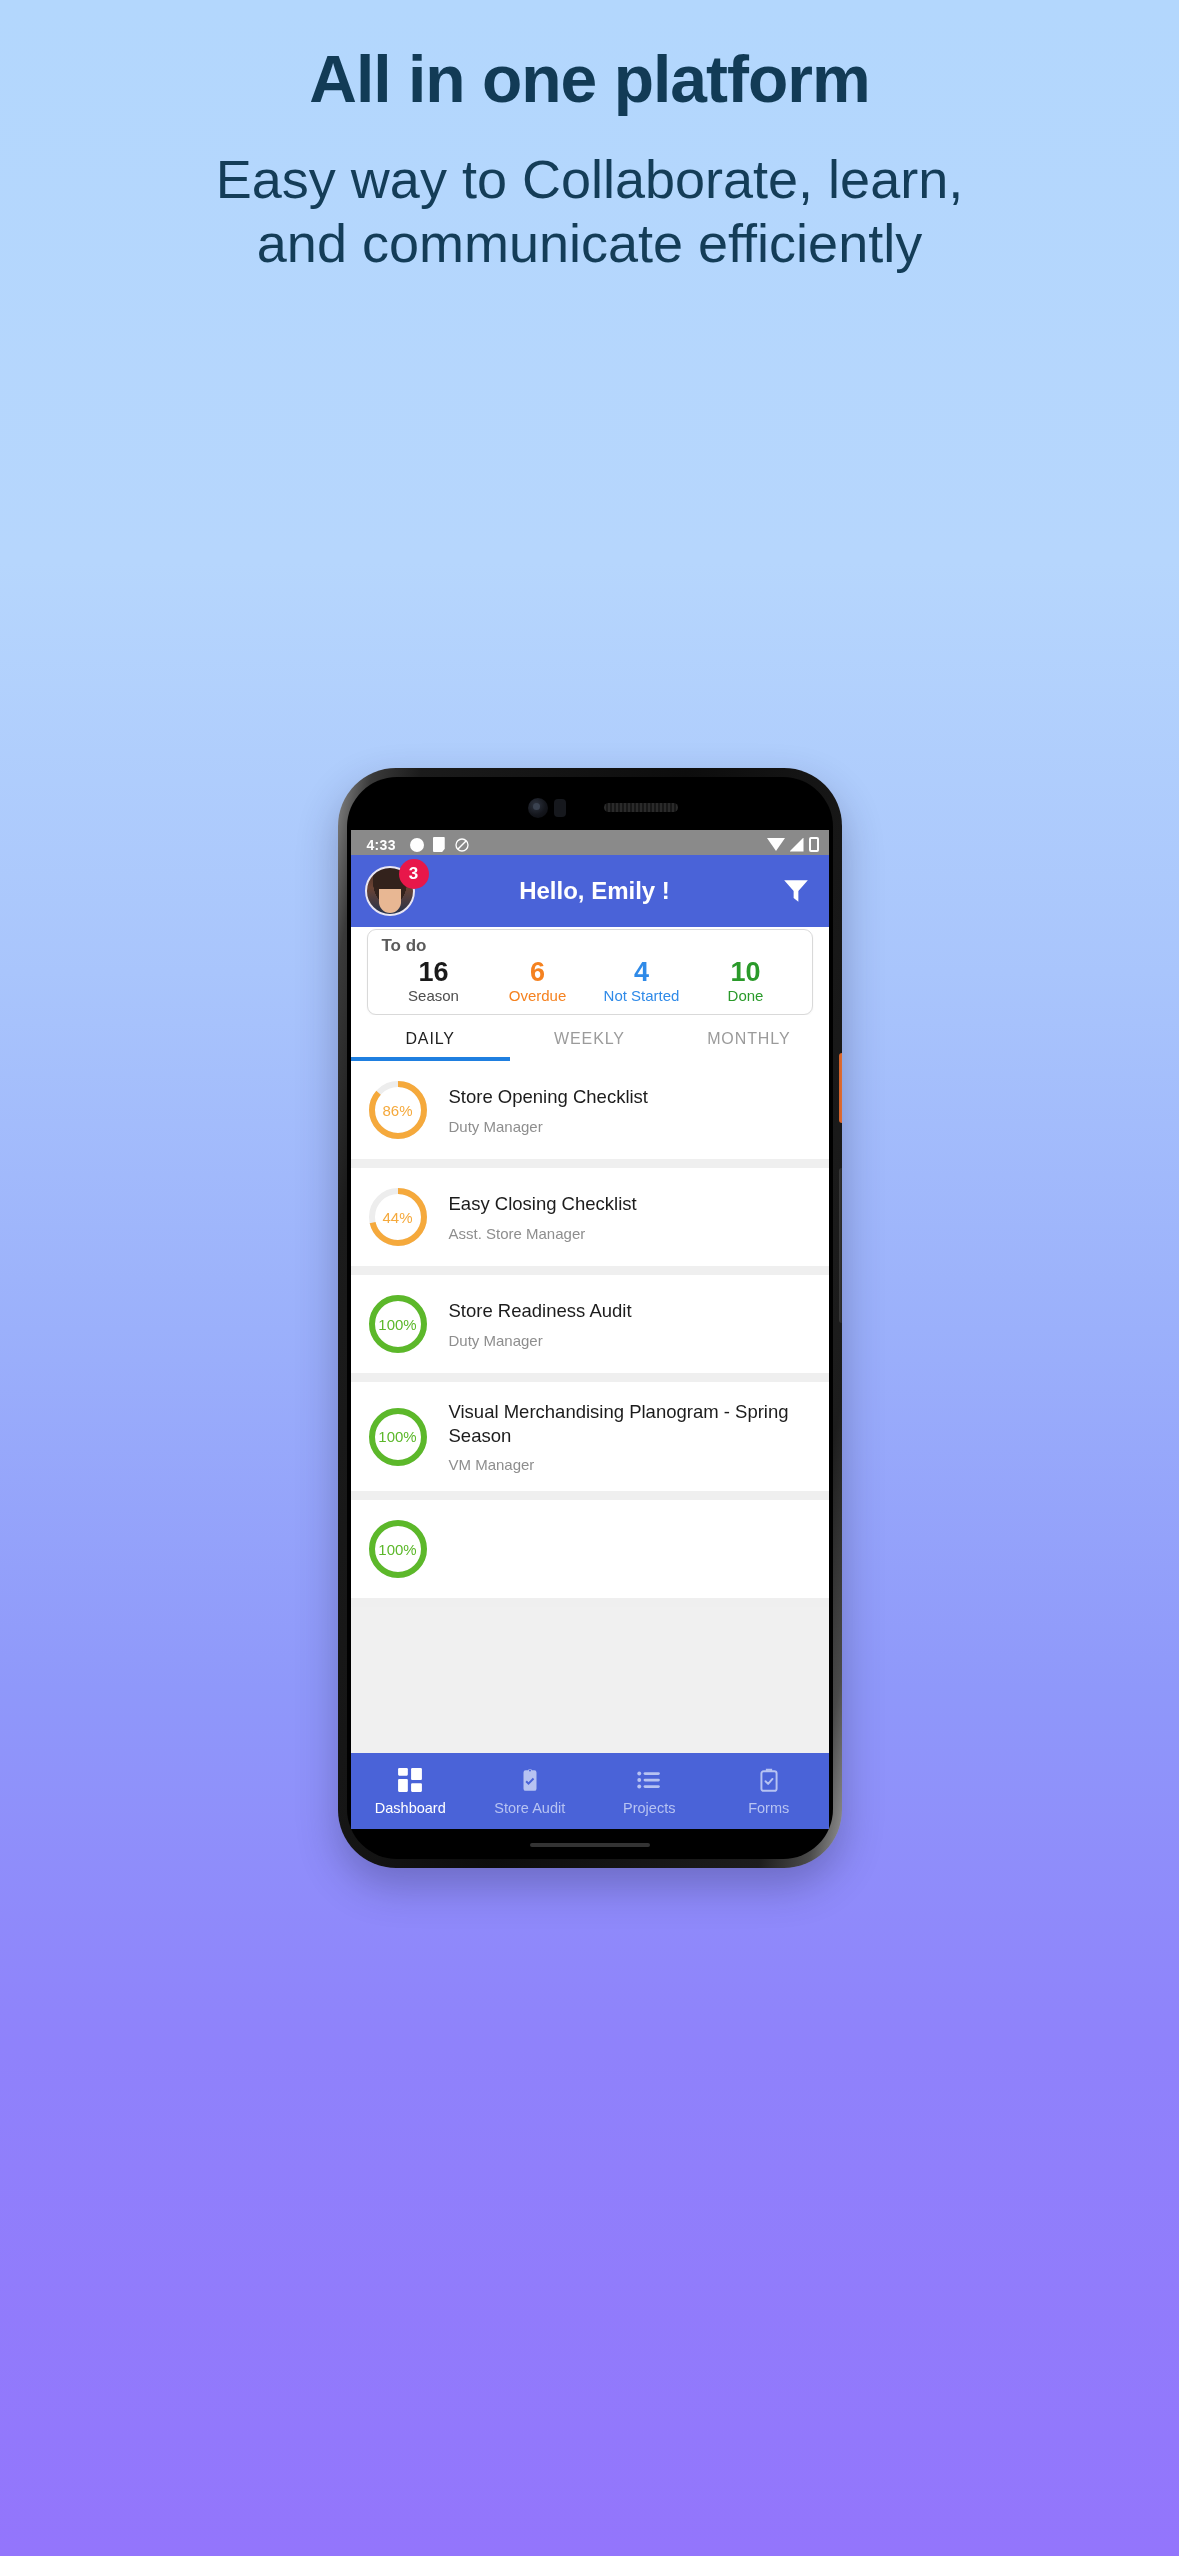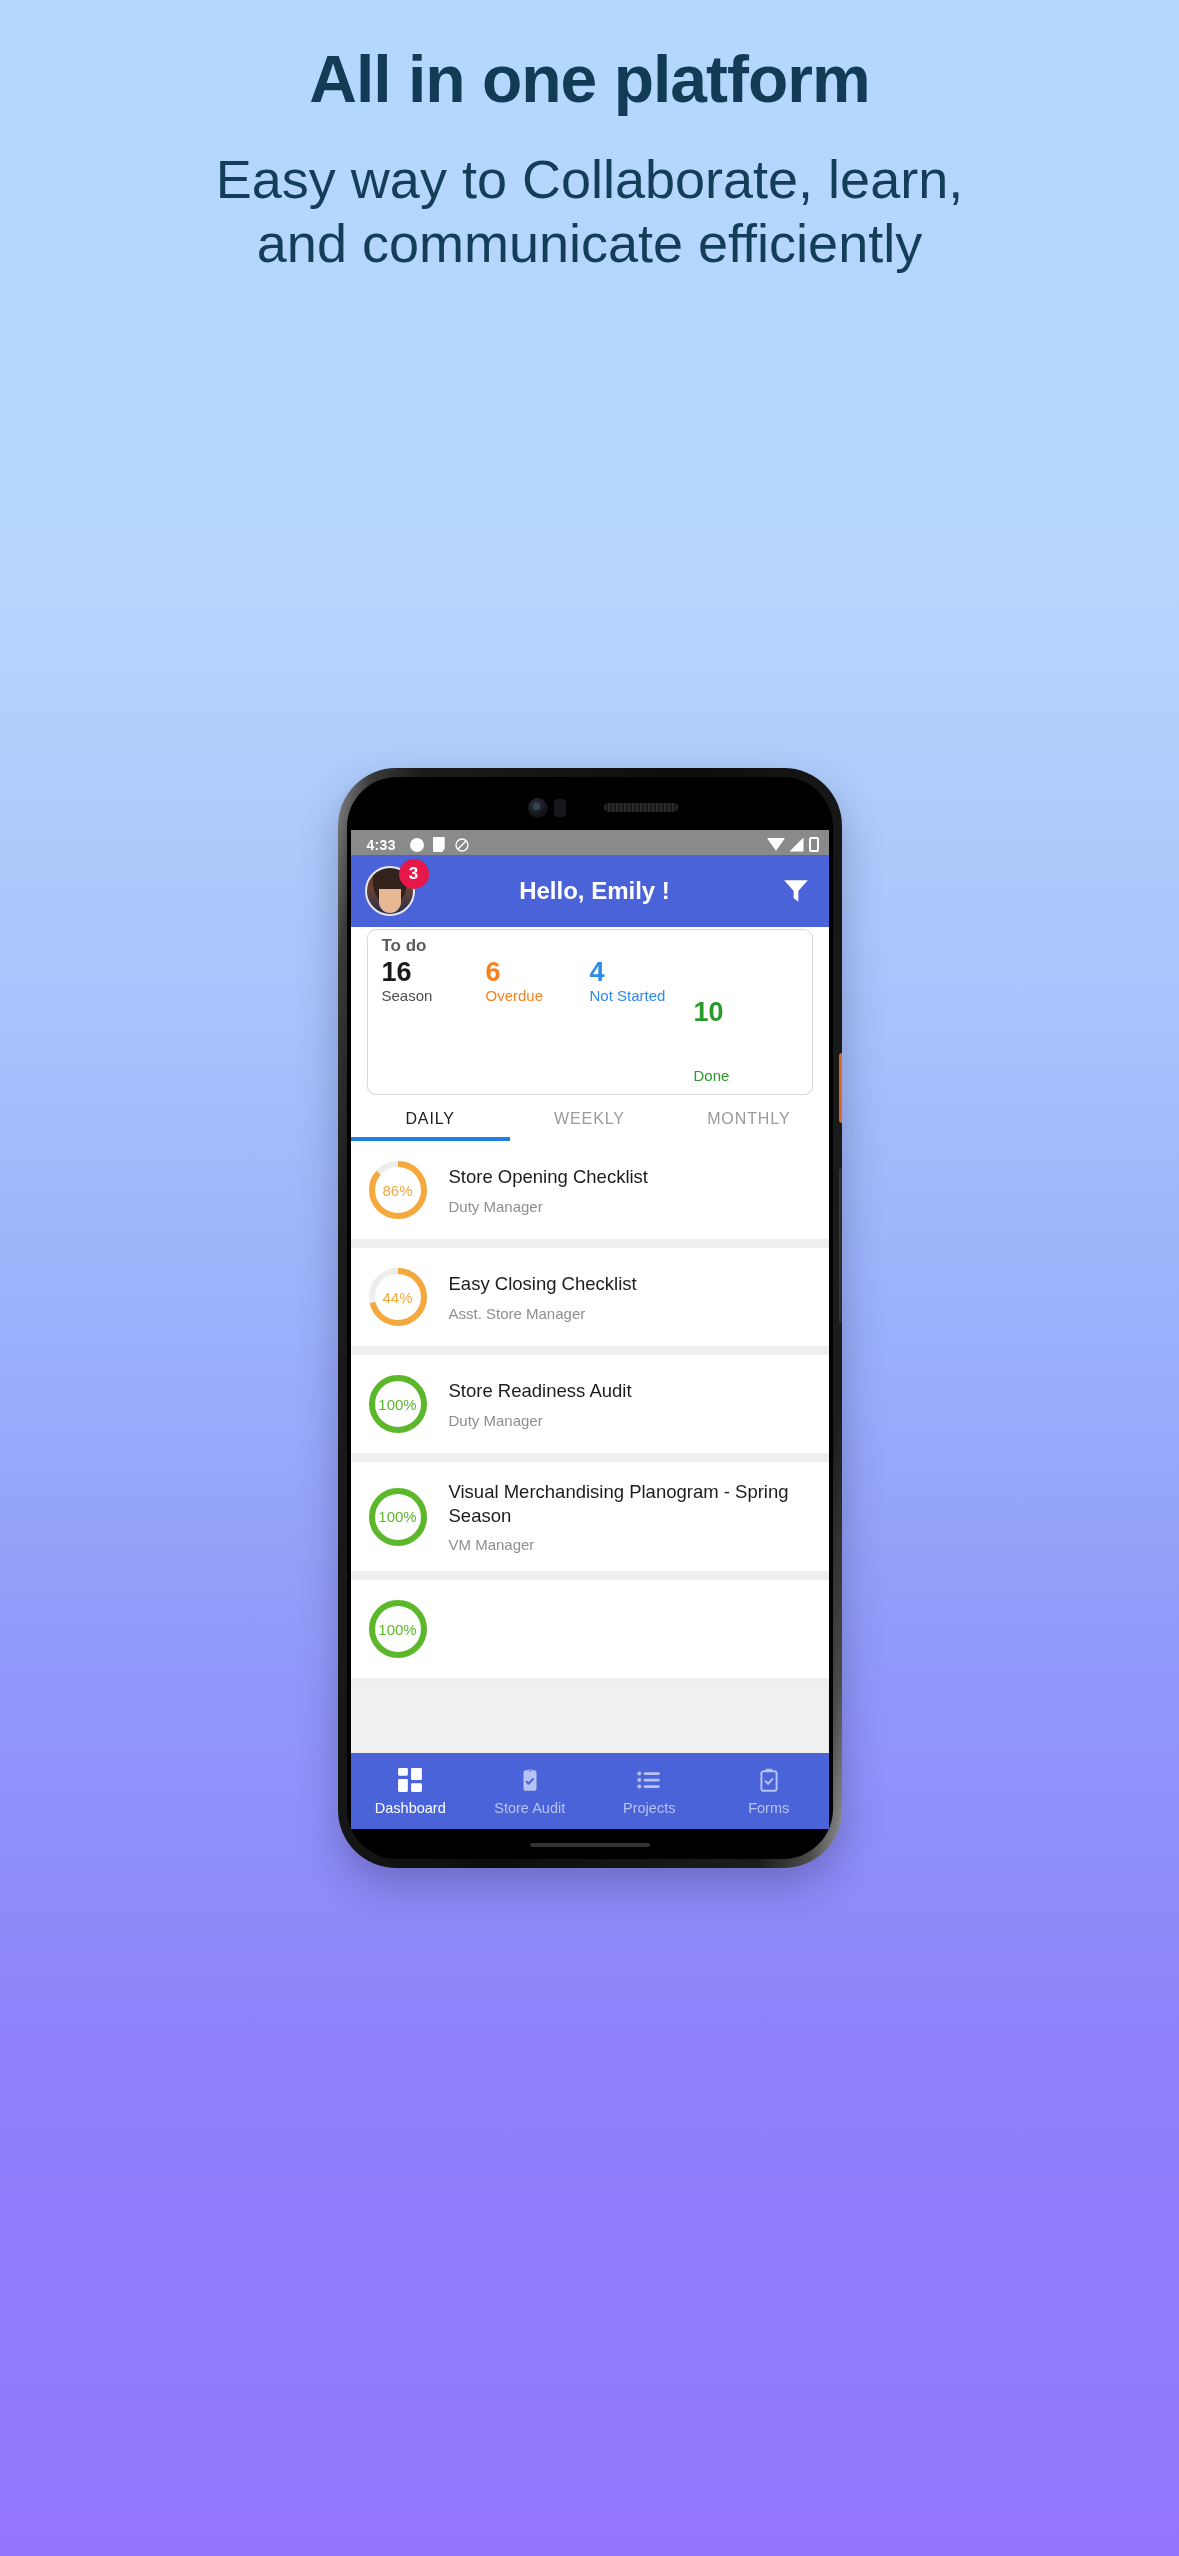--- a/index.html
+++ b/index.html
@@ -183,27 +183,27 @@
   .card-area { background: #fff; flex: none; padding: 2px 16px 0; }
   .todo-card {
     border: 1px solid #d9d9d9;
     border-radius: 9px;
     padding: 7px 14px 10px;
     background: #fff;
     box-shadow: 0 1px 2px rgba(0,0,0,.05);
   }
   .todo-label { font-size: 17px; font-weight: bold; color: #5b5b5b; line-height: 1.1; }
   .stats { display: flex; margin-top: 2px; }
-  .stat { flex: 1; }
+  .stat { flex: 1; text-align: center; }
   .stat .num { font-size: 27px; font-weight: bold; line-height: 1.08; }
   .stat .cap { font-size: 15px; line-height: 1.15; }
   .stat.total .num { color: #1a1a1a; } .stat.total .cap { color: #4d4d4d; }
   .stat.overdue .num, .stat.overdue .cap { color: #f58220; }
   .stat.notstarted .num, .stat.notstarted .cap { color: #2f8ae8; }
-  .stat.done .num, .stat.done .cap { color: #2a9a2a; margin-top: 40px; }
+  .stat.done .num, .stat.done .cap { color: #2a9a2a; }
 
   .tabs { background: #fff; display: flex; flex: none; position: relative; }
   .tab {
     flex: 1; text-align: center;
     padding: 15px 0 13px;
     font-size: 16px;
     letter-spacing: .9px;
     color: #9b9b9b;
   }
   .tab.active { color: #202020; }

